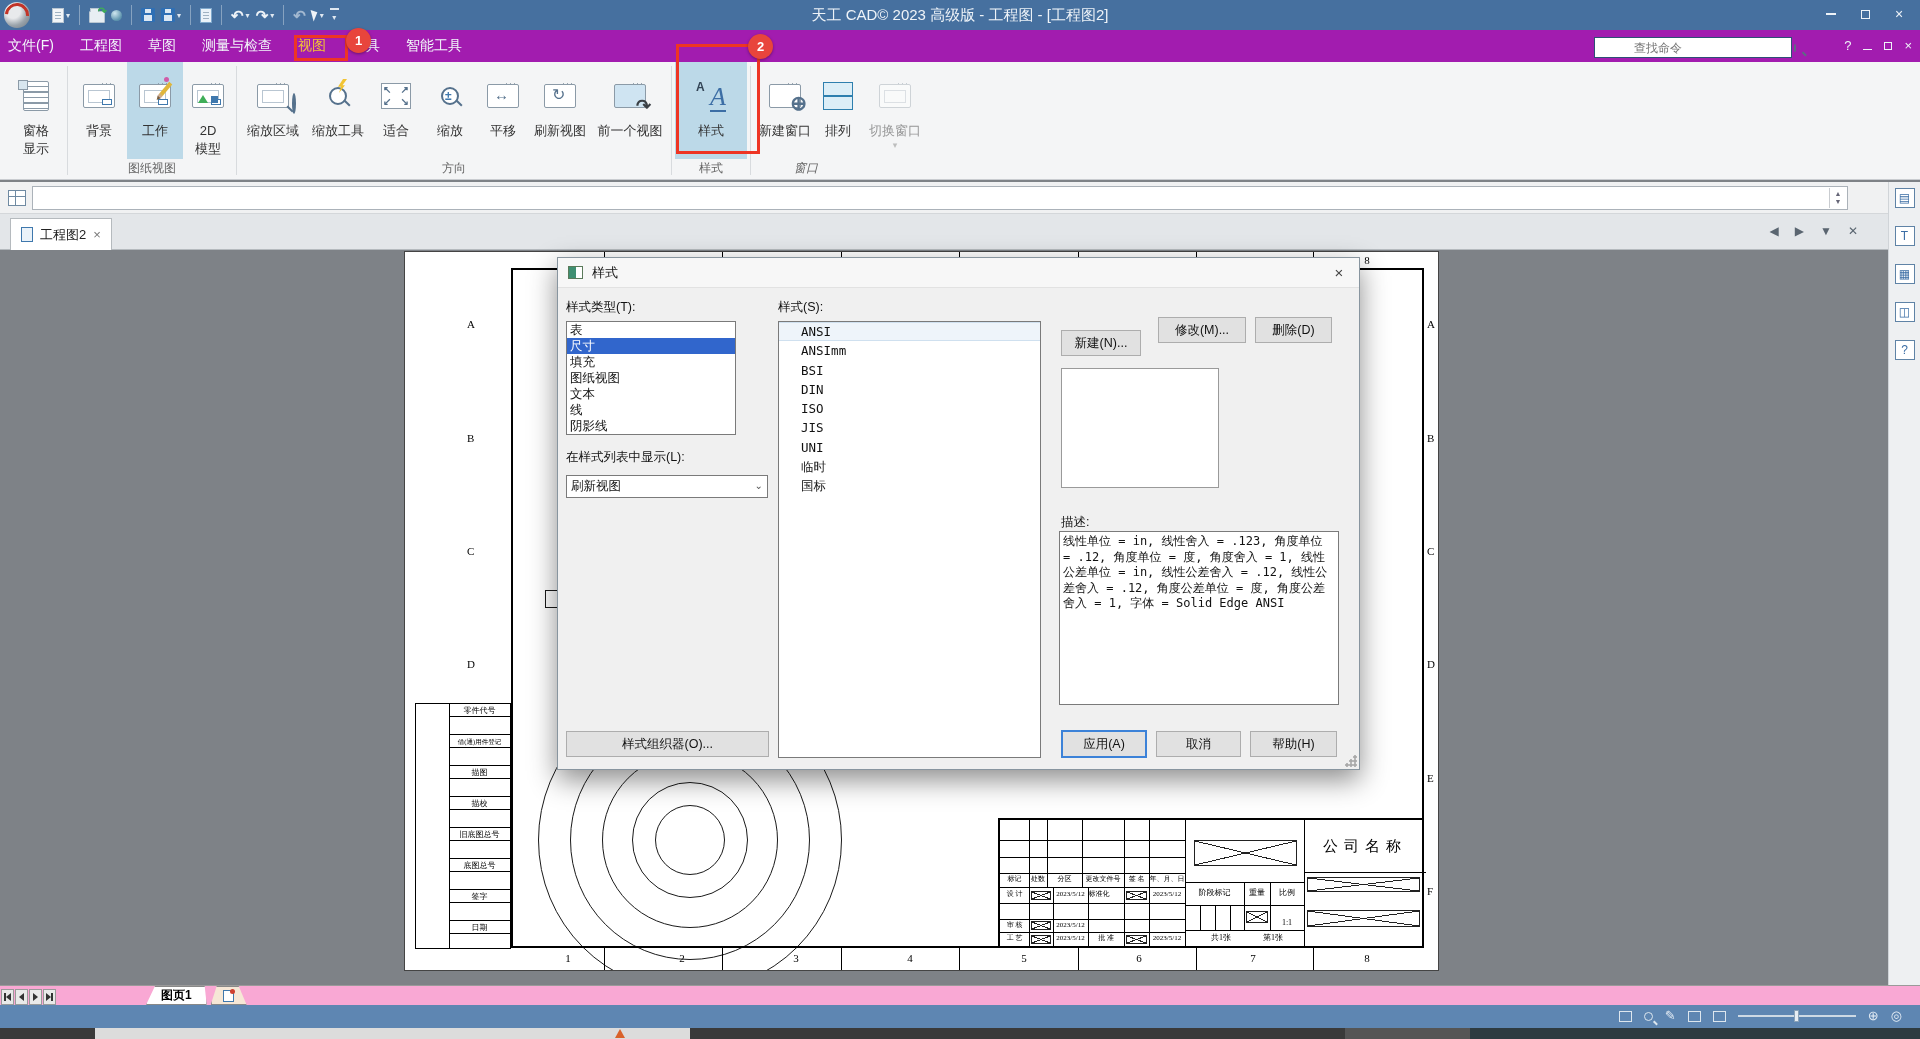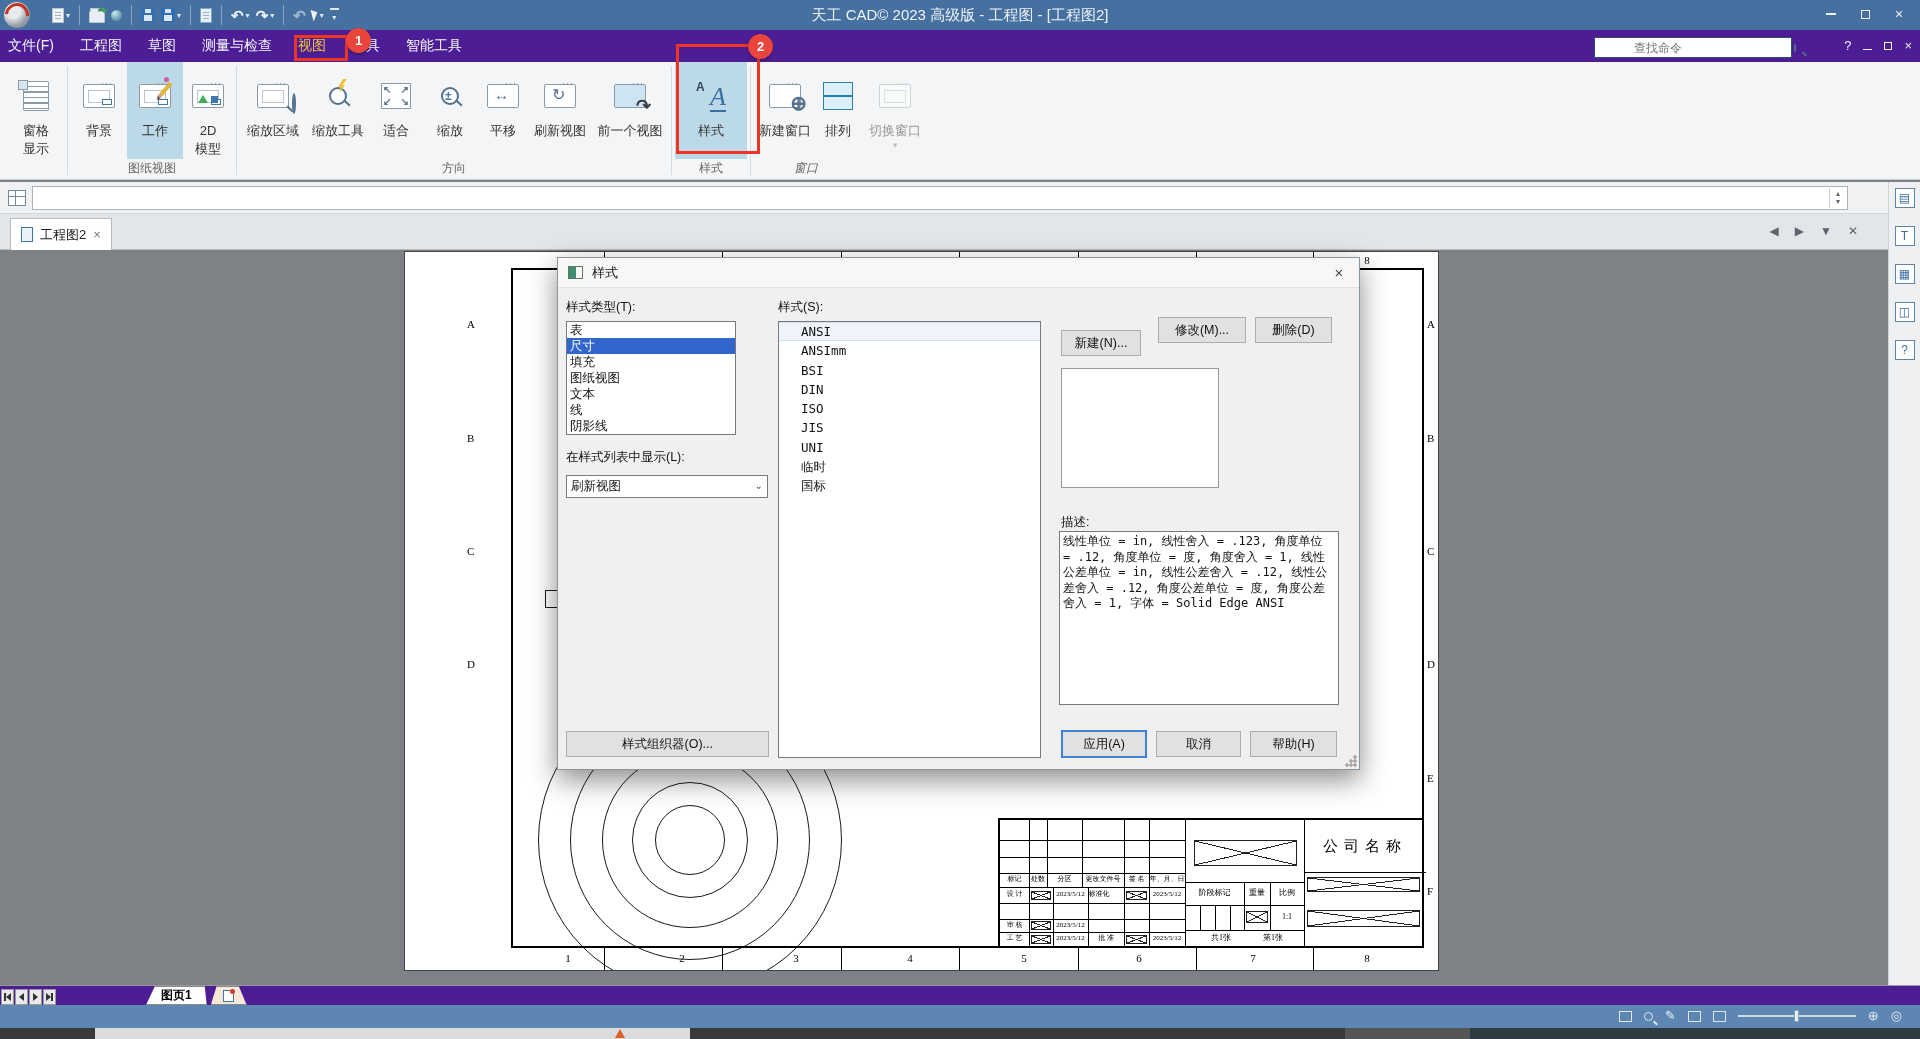--- a/index.html
+++ b/index.html
@@ -30,21 +30,21 @@
   .cursor-tri { width:0; height:0; border-left:6px solid #eef3f8; border-top:4px solid transparent; border-bottom:8px solid transparent; transform:rotate(-15deg); }
   .qat-more { display:flex; flex-direction:column; align-items:center; }
   .qat-more::before{ content:""; width:9px; height:1.5px; background:#dfe8f1; margin-bottom:1px; }
   .wtitle { position:absolute; left:0; right:0; top:6px; text-align:center; color:#eef3f8; font-size:15px; }
   .winbtns { position:absolute; right:4px; top:0; height:30px; display:flex; }
   .wb { width:34px; height:28px; display:flex; align-items:center; justify-content:center; color:#eef3f8; font-size:14px; }
   .wb .bar { width:10px; height:1.5px; background:#eef3f8; }
   .wb .box { width:9px; height:9px; border:1.5px solid #eef3f8; }
 
   
-  .menubar { position:absolute; left:0; top:30px; width:1920px; height:32px; background:#4c1d95; display:flex; align-items:center; }
+  .menubar { position:absolute; left:0; top:30px; width:1920px; height:32px; background:#a21caf; display:flex; align-items:center; }
   .mitem { color:#f2f6fa; font-size:14px; margin-left:26px; white-space:nowrap; }
   .mitem.first{ margin-left:8px; }
   .mitem.active { color:#f2c433; }
   .searchbox { position:absolute; right:128px; top:7px; width:198px; height:21px; background:#fff; border:1px solid #2e4f75; display:flex; align-items:center; }
   .searchbox input { border:none; outline:none; flex:1; font-size:12px; padding:0 5px; color:#333; background:transparent; font-family:inherit;}
   .magmini { width:8px; height:8px; border:1.5px solid #5a6e82; border-radius:50%; position:relative; margin-right:8px; }
   .magmini::after { content:""; position:absolute; width:5px; height:1.5px; background:#5a6e82; left:7px; top:8px; transform:rotate(45deg); }
   .menuctl { position:absolute; right:8px; top:8px; display:flex; gap:12px; color:#eef3f8; font-size:13px; align-items:center;}
   .menuctl .bar{ width:9px; height:1.5px; background:#eef3f8; margin-top:8px;}
   .menuctl .box{ width:8px; height:8px; border:1.2px solid #eef3f8; }
@@ -155,21 +155,21 @@
   .descbox { position:absolute; left:501px; top:273px; width:280px; height:174px; background:#fff; border:1px solid #7a7a7a; padding:2px 3px; font-family:"DejaVu Sans Mono",monospace; font-size:12px; line-height:15.5px; color:#111; overflow:hidden; }
   .grip { position:absolute; right:2px; bottom:2px; width:12px; height:12px; background:
      radial-gradient(circle at 2px 10px,#aaa 1.5px,transparent 2px),
      radial-gradient(circle at 6px 10px,#aaa 1.5px,transparent 2px),
      radial-gradient(circle at 10px 10px,#aaa 1.5px,transparent 2px),
      radial-gradient(circle at 6px 6px,#aaa 1.5px,transparent 2px),
      radial-gradient(circle at 10px 6px,#aaa 1.5px,transparent 2px),
      radial-gradient(circle at 10px 2px,#aaa 1.5px,transparent 2px); }
 
   
-  .sheettabs { position:absolute; left:0; top:985px; width:1920px; height:20px; background:#4c1d95; border-top:1px solid #9a9a9a; display:flex; align-items:flex-end; }
+  .sheettabs { position:absolute; left:0; top:985px; width:1920px; height:20px; background:#f9a8d4; border-top:1px solid #9a9a9a; display:flex; align-items:flex-end; }
   .navbtn { width:13px; height:16px; background:#e9e9e9; border:1px solid #9a9a9a; margin-left:1px; display:flex; align-items:center; justify-content:center; }
   .tri { width:0; height:0; border-top:4px solid transparent; border-bottom:4px solid transparent; }
   .tri.l { border-right:5px solid #333; } .tri.r { border-left:5px solid #333; }
   .navbar { width:1.5px; height:8px; background:#333; }
   .stab { height:19px; background:#fff; margin-left:90px; padding:0 14px; font-size:12px; font-weight:bold; display:flex; align-items:center; clip-path:polygon(9px 0, calc(100% - 2px) 0, 100% 100%, 0 100%); border:1px solid #888; }
   .stab2 { height:19px; width:36px; background:#f6e7d6; margin-left:4px; clip-path:polygon(6px 0, calc(100% - 8px) 0, 100% 100%, 0 100%); border:1px solid #888; display:flex; align-items:center; justify-content:center; }
   .stab2 .mini { width:11px; height:12px; background:#fff; border:1px solid #3f78ad; position:relative; }
   .stab2 .mini::after{ content:""; position:absolute; right:-2px; top:-2px; width:5px; height:5px; background:#d04030; border-radius:50%; }
   .statusbar { position:absolute; left:0; top:1005px; width:1920px; height:23px; background:#5e86b2; }
   .sbicons { position:absolute; right:18px; top:3px; display:flex; align-items:center; gap:12px; }
@@ -519,20 +519,38 @@
       <span class="zl" style="left:62px;top:293px;">C</span>
       <span class="zl" style="left:62px;top:406px;">D</span>
 
       <span class="zl" style="left:1022px;top:66px;">A</span>
       <span class="zl" style="left:1022px;top:180px;">B</span>
       <span class="zl" style="left:1022px;top:293px;">C</span>
       <span class="zl" style="left:1022px;top:406px;">D</span>
       <span class="zl" style="left:1022px;top:520px;">E</span>
       <span class="zl" style="left:1022px;top:633px;">F</span>
 
+      <div class="sidecol">
+        <div class="vline"></div>
+        <div class="srow" style="top:0;height:13px;line-height:13px;">零件代号</div>
+        <div class="srow" style="top:13px;height:18px;"></div>
+        <div class="srow tiny" style="top:31px;height:13px;line-height:13px;">借(通)用件登记</div>
+        <div class="srow" style="top:44px;height:18px;"></div>
+        <div class="srow" style="top:62px;height:13px;line-height:13px;">描图</div>
+        <div class="srow" style="top:75px;height:18px;"></div>
+        <div class="srow" style="top:93px;height:13px;line-height:13px;">描校</div>
+        <div class="srow" style="top:106px;height:18px;"></div>
+        <div class="srow" style="top:124px;height:13px;line-height:13px;">旧底图总号</div>
+        <div class="srow" style="top:137px;height:18px;"></div>
+        <div class="srow" style="top:155px;height:13px;line-height:13px;">底图总号</div>
+        <div class="srow" style="top:168px;height:18px;"></div>
+        <div class="srow" style="top:186px;height:13px;line-height:13px;">签字</div>
+        <div class="srow" style="top:199px;height:18px;"></div>
+        <div class="srow" style="top:217px;height:13px;line-height:13px;">日期</div>
+      </div>
 
       <div class="tblock">
 
         <div class="vl" style="left:185px;top:0;height:126px;"></div>
         <div class="vl" style="left:304px;top:0;height:126px;"></div>
 
         <div class="hl" style="left:0;top:20px;width:185px;"></div>
         <div class="hl" style="left:0;top:37px;width:185px;"></div>
         <div class="hl" style="left:0;top:53px;width:185px;"></div>
         <div class="hl" style="left:0;top:67px;width:185px;"></div>
@@ -579,21 +597,21 @@
         <div class="hl" style="left:185px;top:110px;width:119px;"></div>
         <div class="vl" style="left:244px;top:62px;height:48px;"></div>
         <div class="vl" style="left:270px;top:62px;height:48px;"></div>
         <div class="vl" style="left:200px;top:85px;height:25px;"></div>
         <div class="vl" style="left:215px;top:85px;height:25px;"></div>
         <div class="vl" style="left:230px;top:85px;height:25px;"></div>
         <div class="tcell md" style="left:185px;top:62px;width:59px;height:23px;">阶段标记</div>
         <div class="tcell md" style="left:244px;top:62px;width:26px;height:23px;">重量</div>
         <div class="tcell md" style="left:270px;top:62px;width:34px;height:23px;">比例</div>
         <div class="sigx" style="left:246px;top:91px;width:22px;height:12px;"></div>
-        <div class="tcell md" style="left:270px;top:85px;width:34px;height:25px;">1:1</div>
+        <div class="tcell md" style="left:270px;top:91px;width:34px;height:25px;">1:1</div>
         <div class="tcell md" style="left:195px;top:110px;width:52px;height:16px;">共1张</div>
         <div class="tcell md" style="left:247px;top:110px;width:52px;height:16px;">第1张</div>
 
         <div class="tcell big" style="left:304px;top:0;width:122px;height:52px;">公司名称</div>
         <div class="hl" style="left:304px;top:52px;width:122px;"></div>
         <div class="sigx" style="left:307px;top:57px;width:113px;height:15px;"></div>
         <div class="sigx" style="left:307px;top:90px;width:113px;height:17px;"></div>
       </div>
     </div>
   </div>

